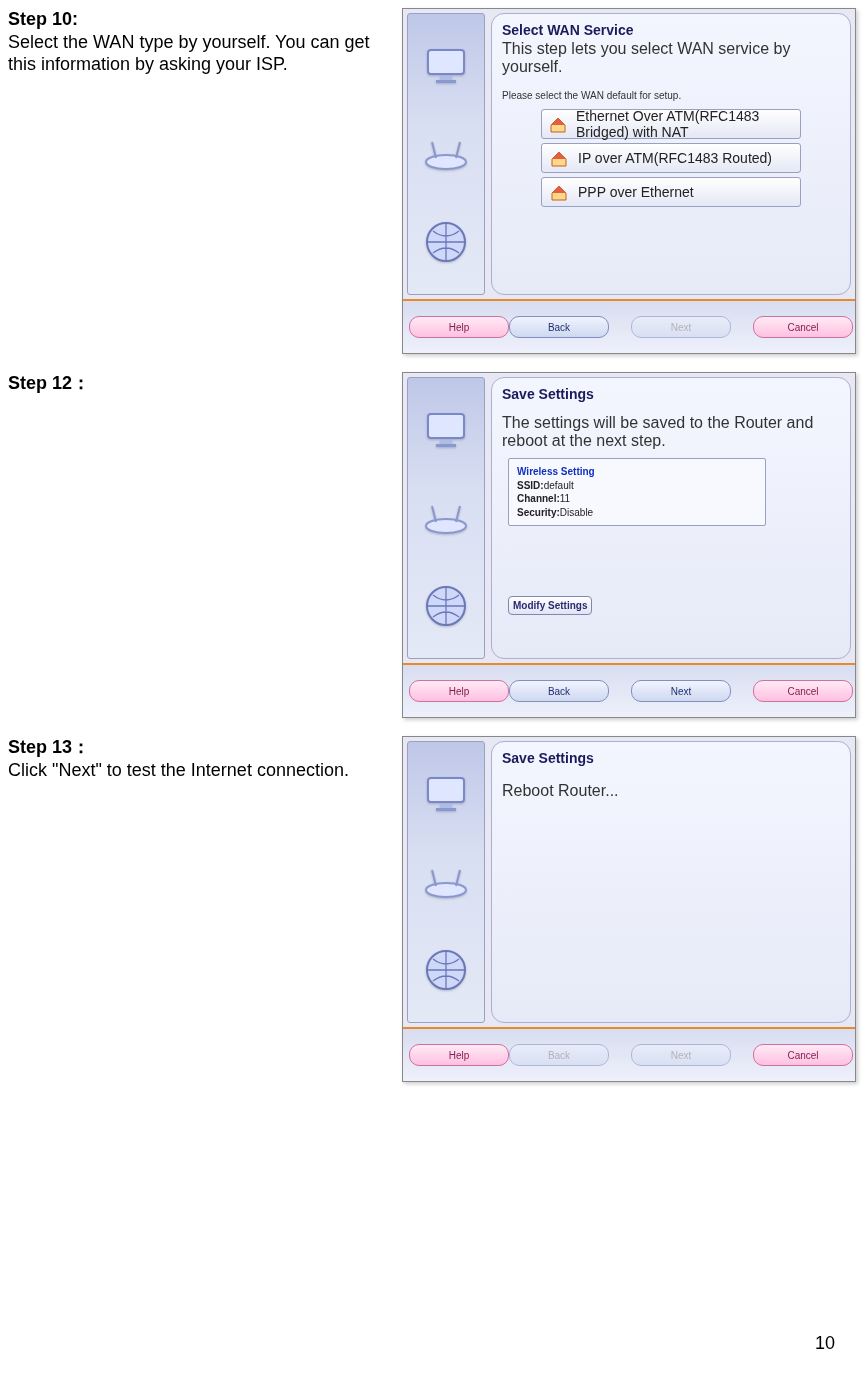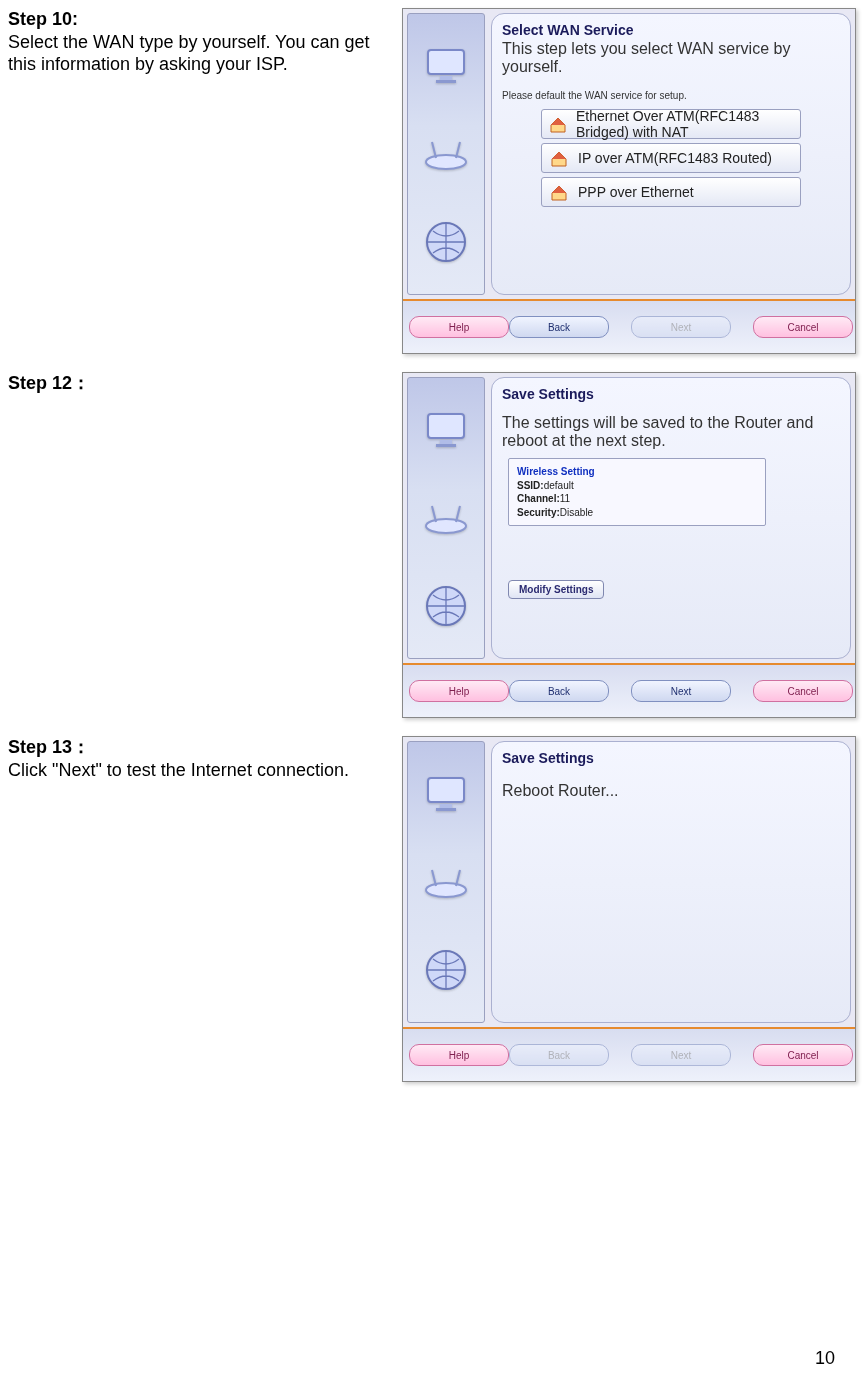--- a/index.html
+++ b/index.html
@@ -93,24 +93,24 @@
     border: 1px solid #9aa0c0;
     border-radius: 2px;
     padding: 6px 8px;
     font-size: 10px;
     line-height: 1.35;
   }
   .settings-box .hdr { color: #1030c0; font-weight: bold; }
   .settings-box .row b { font-weight: bold; }
   .modify-btn {
     display:inline-block;
-    margin-top: 54px; margin-left: 6px;
+    margin-top: 70px; margin-left: 6px;
     background: linear-gradient(to bottom,#ffffff,#dfe4f4);
     border: 1px solid #8088b0; border-radius: 4px;
-    padding: 3px 10px; font-size: 10px; font-weight: bold; color:#2a2a70;
+    padding: 3px 4px; font-size: 10px; font-weight: bold; color:#2a2a70;
     cursor:pointer;
   }
   .wizard-footer {
     background: linear-gradient(to bottom,#d8ddf0,#eef1fb);
     border-top: 2px solid #e68a2e;
     padding: 15px 6px;
     display: flex; align-items: center;
     box-sizing: border-box;
   }
   .wbtn {
@@ -122,21 +122,21 @@
     cursor:pointer;
   }
   .wbtn-help { background: linear-gradient(to bottom,#ffeaf5,#ffc0e0); border-color:#d070a0; color:#802050;}
   .wbtn-back, .wbtn-next { background: linear-gradient(to bottom,#f0f4ff,#cfd8f0); border-color:#8090c0; color:#203070;}
   .wbtn-cancel { background: linear-gradient(to bottom,#ffeaf5,#ffc0e0); border-color:#d070a0; color:#802050;}
   .wbtn.disabled { opacity: 0.55; color:#888; cursor:default;}
   .footer-gap { flex:1; }
   .footer-group { display:flex; gap:22px; }
   .page-number {
     position: fixed;
-    bottom: 12px;
+    bottom: 27px;
     right: 28px;
     font-size: 18px;
   }
 </style>
 </head>
 <body>
 
 <div class="step-row">
   <div class="step-text">
     <b>Step 10:</b><br>
@@ -164,21 +164,21 @@
           <svg width="46" height="46">
               <circle cx="23" cy="23" r="19" fill="#cfd8f8" stroke="#6a78b8" stroke-width="2"></circle>
               <path d="M5 23 h36 M23 5 v36 M10 12 q13 10 26 0 M10 34 q13 -10 26 0" stroke="#6a78b8" stroke-width="1.3" fill="none"></path>
             </svg>
         </div>
       </div>
       <div class="wizard-main">
         <div class="wizard-title">Select WAN Service</div>
         <div class="wizard-sub">This step lets you select WAN service by yourself.</div>
         <div style="height:6px"></div>
-        <div class="wizard-note">Please default the WAN service for setup.</div>
+        <div class="wizard-note">Please select the WAN default for setup.</div>
 
         <div class="option-btn">
           <span class="ic">
               <svg width="20" height="20">
                 <path d="M3 11 L10 4 L17 11 V18 H3 Z" fill="#ffd88a" stroke="#c06020"></path>
                 <path d="M3 11 L10 4 L17 11" fill="#e06040"></path>
               </svg>
             </span>
           <span>Ethernet Over ATM(RFC1483 Bridged) with NAT</span>
         </div>

